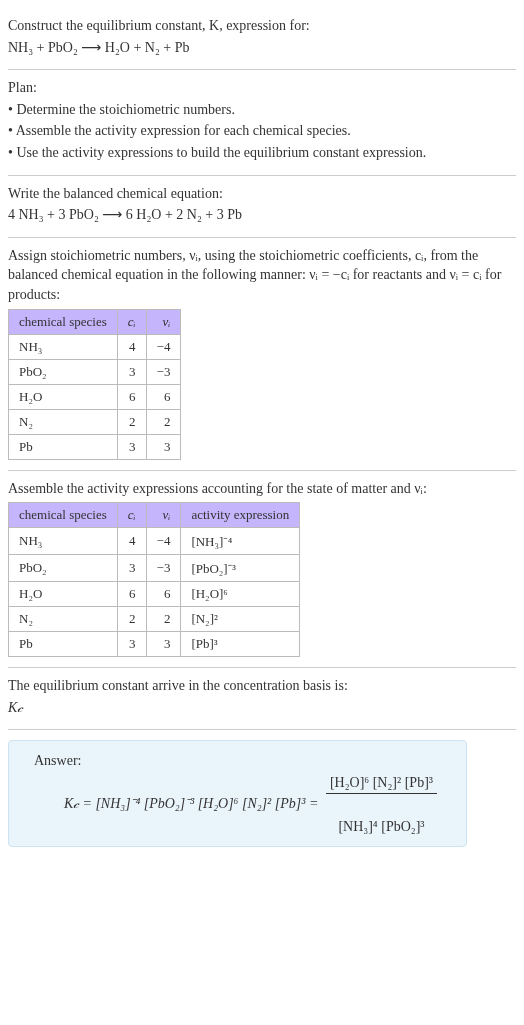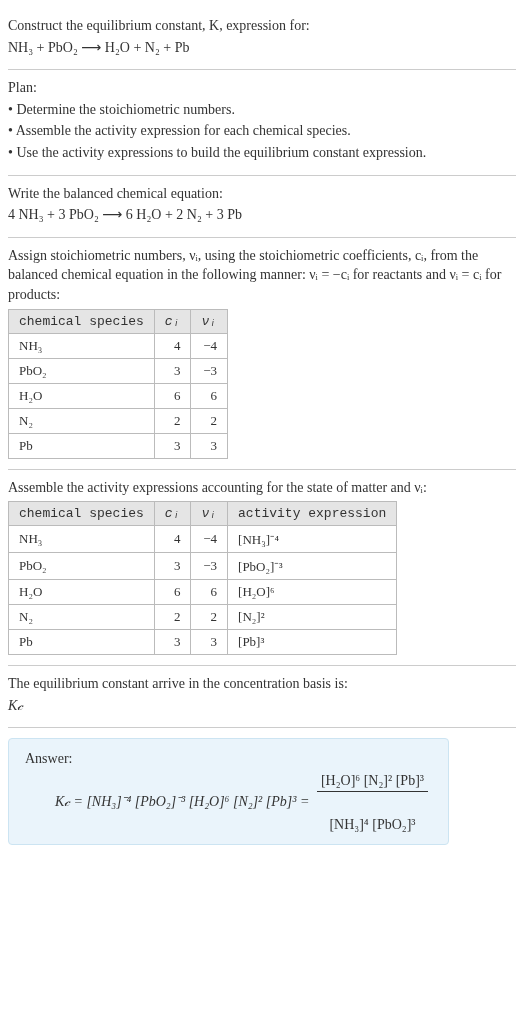--- a/index.html
+++ b/index.html
@@ -28,31 +28,30 @@
     margin-top: 4px;
   }
   td, th {
     border: 1px solid #bbb;
     padding: 4px 10px;
     font-weight: normal;
     text-align: left;
     font-size: 13px;
   }
   th {
-    background: #e5e5e5;
-    font-family: Liberation Mono, monospace;
+    background: #c4b5fd;
   }
   .center {
     text-align: right;
   }
   .answer-box {
     background: #eaf4fb;
     border: 1px solid #cce4f2;
     border-radius: 4px;
-    padding: 8px 16px;
+    padding: 8px 25px;
     margin-top: 4px;
     display: inline-block;
   }
   .frac {
     display: inline-block;
     vertical-align: middle;
     text-align: center;
     margin: 0 4px;
   }
   .frac .num {

